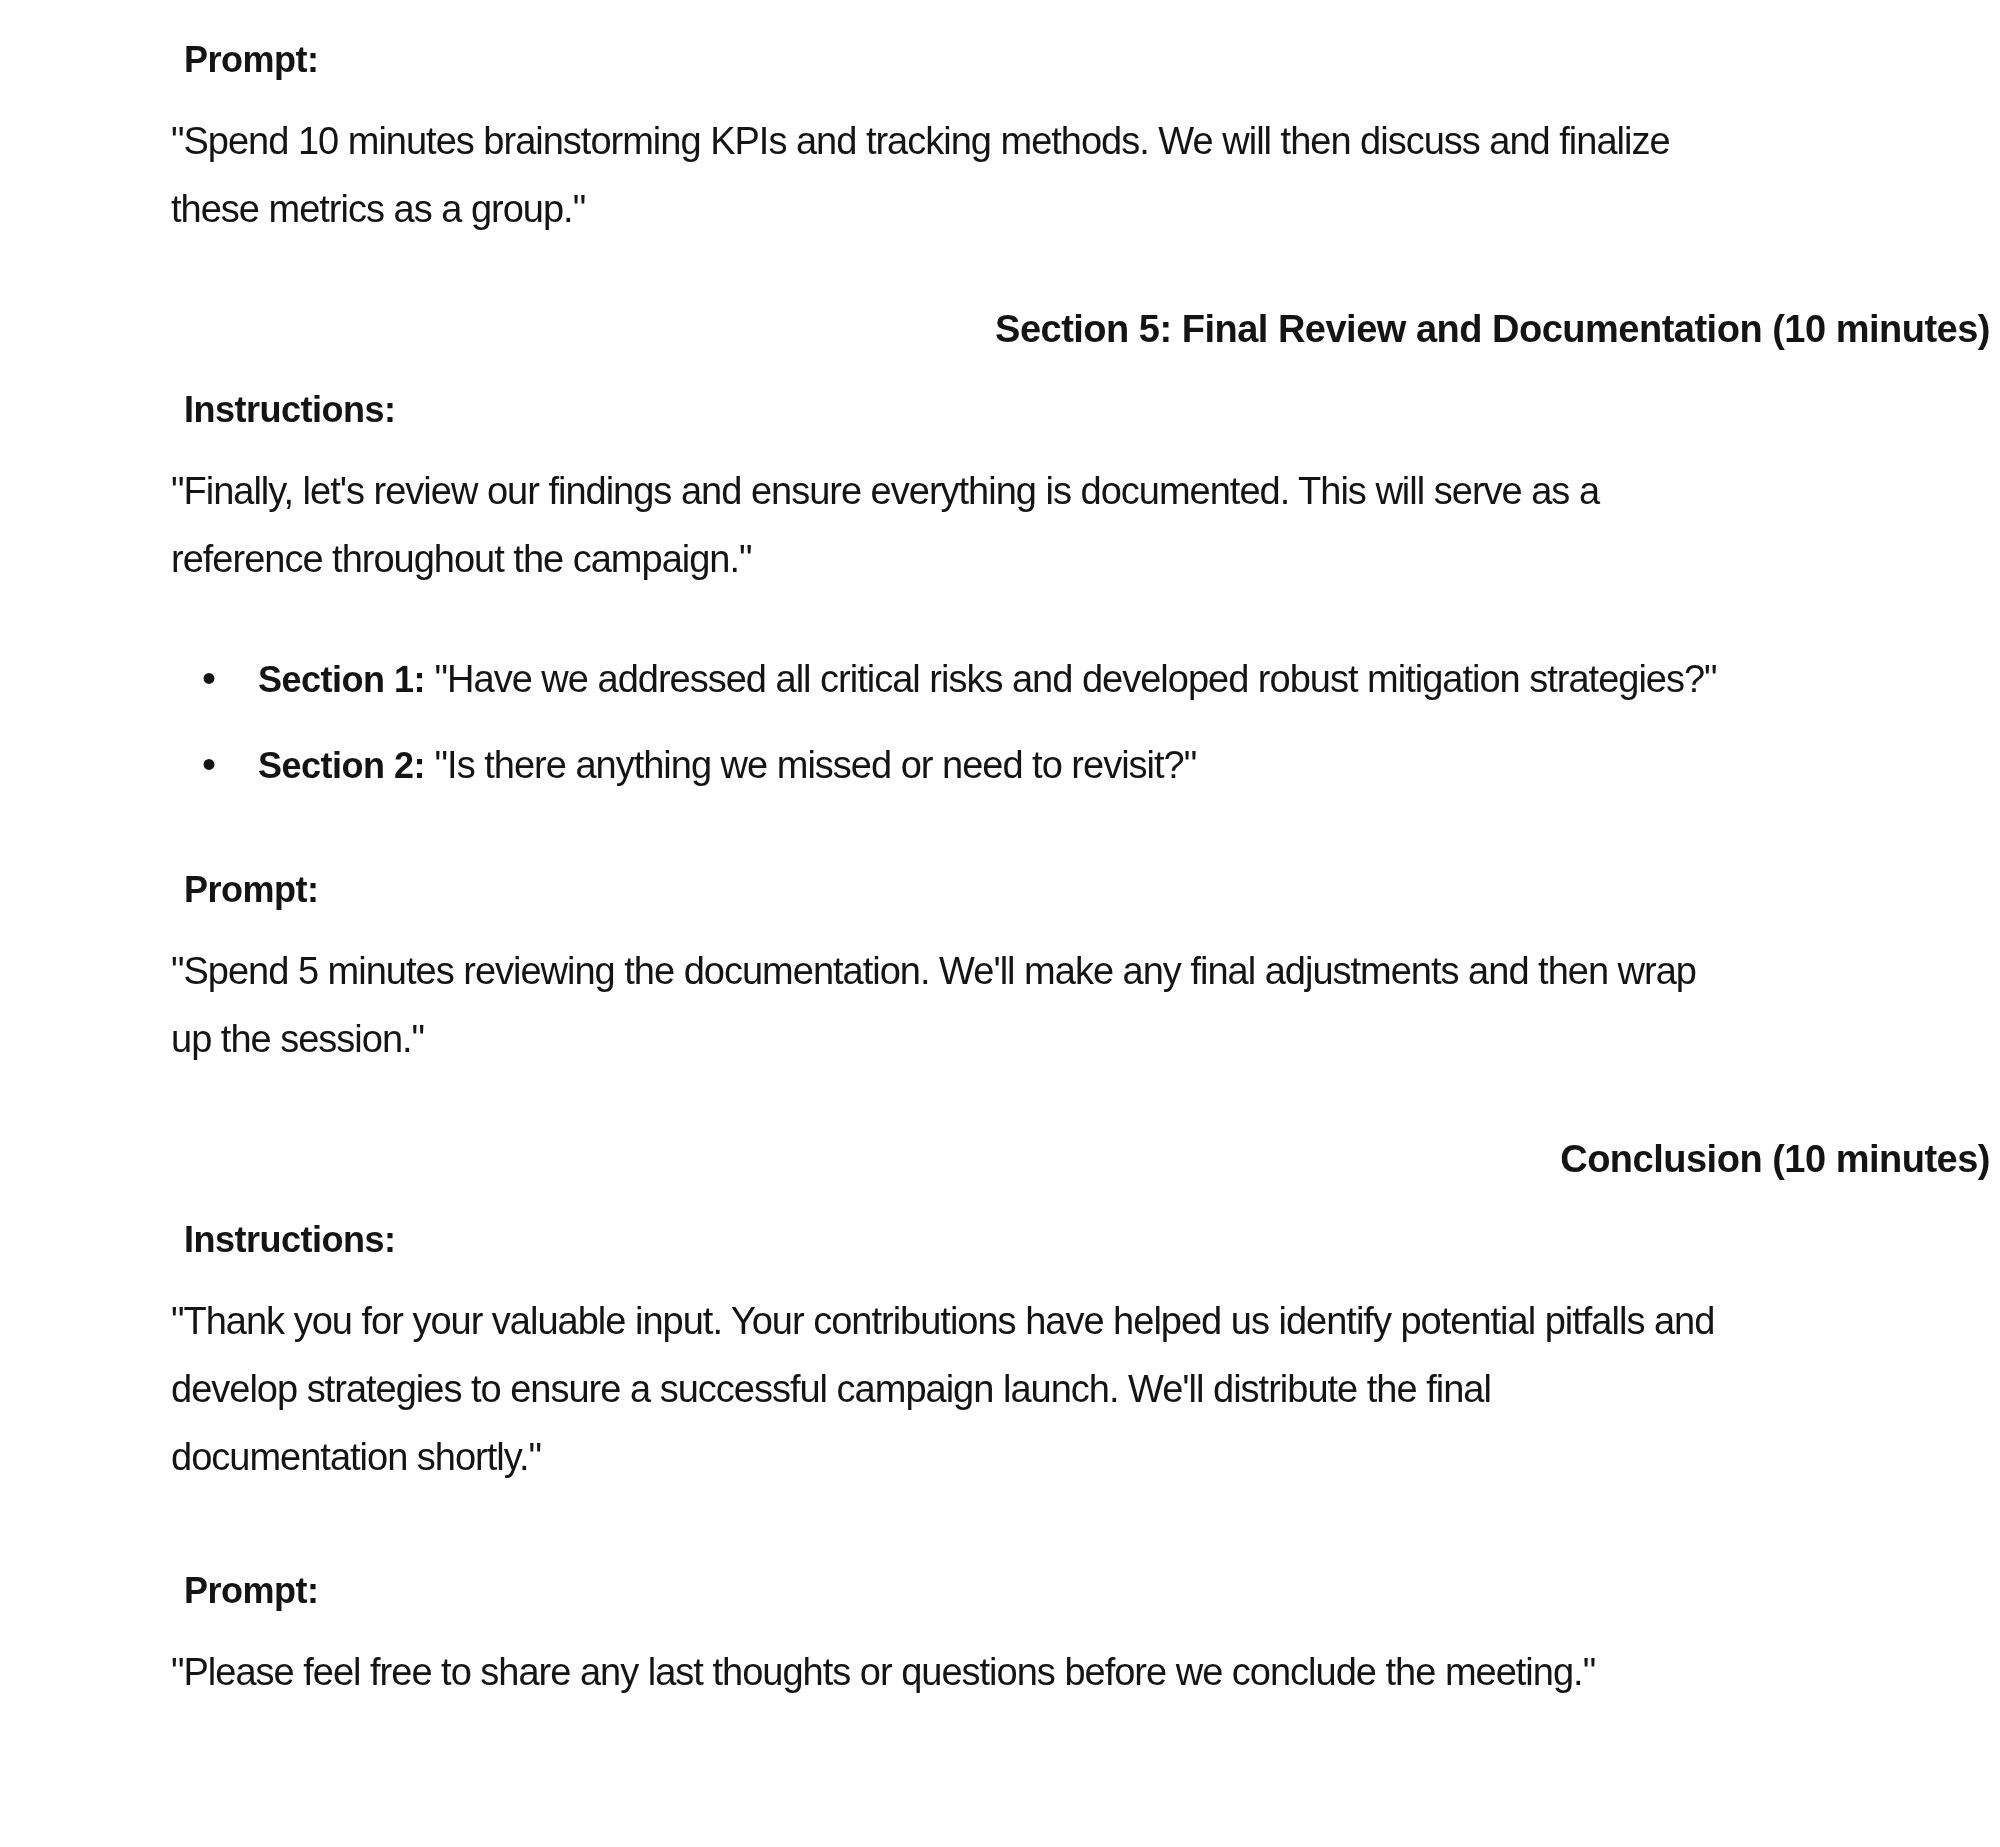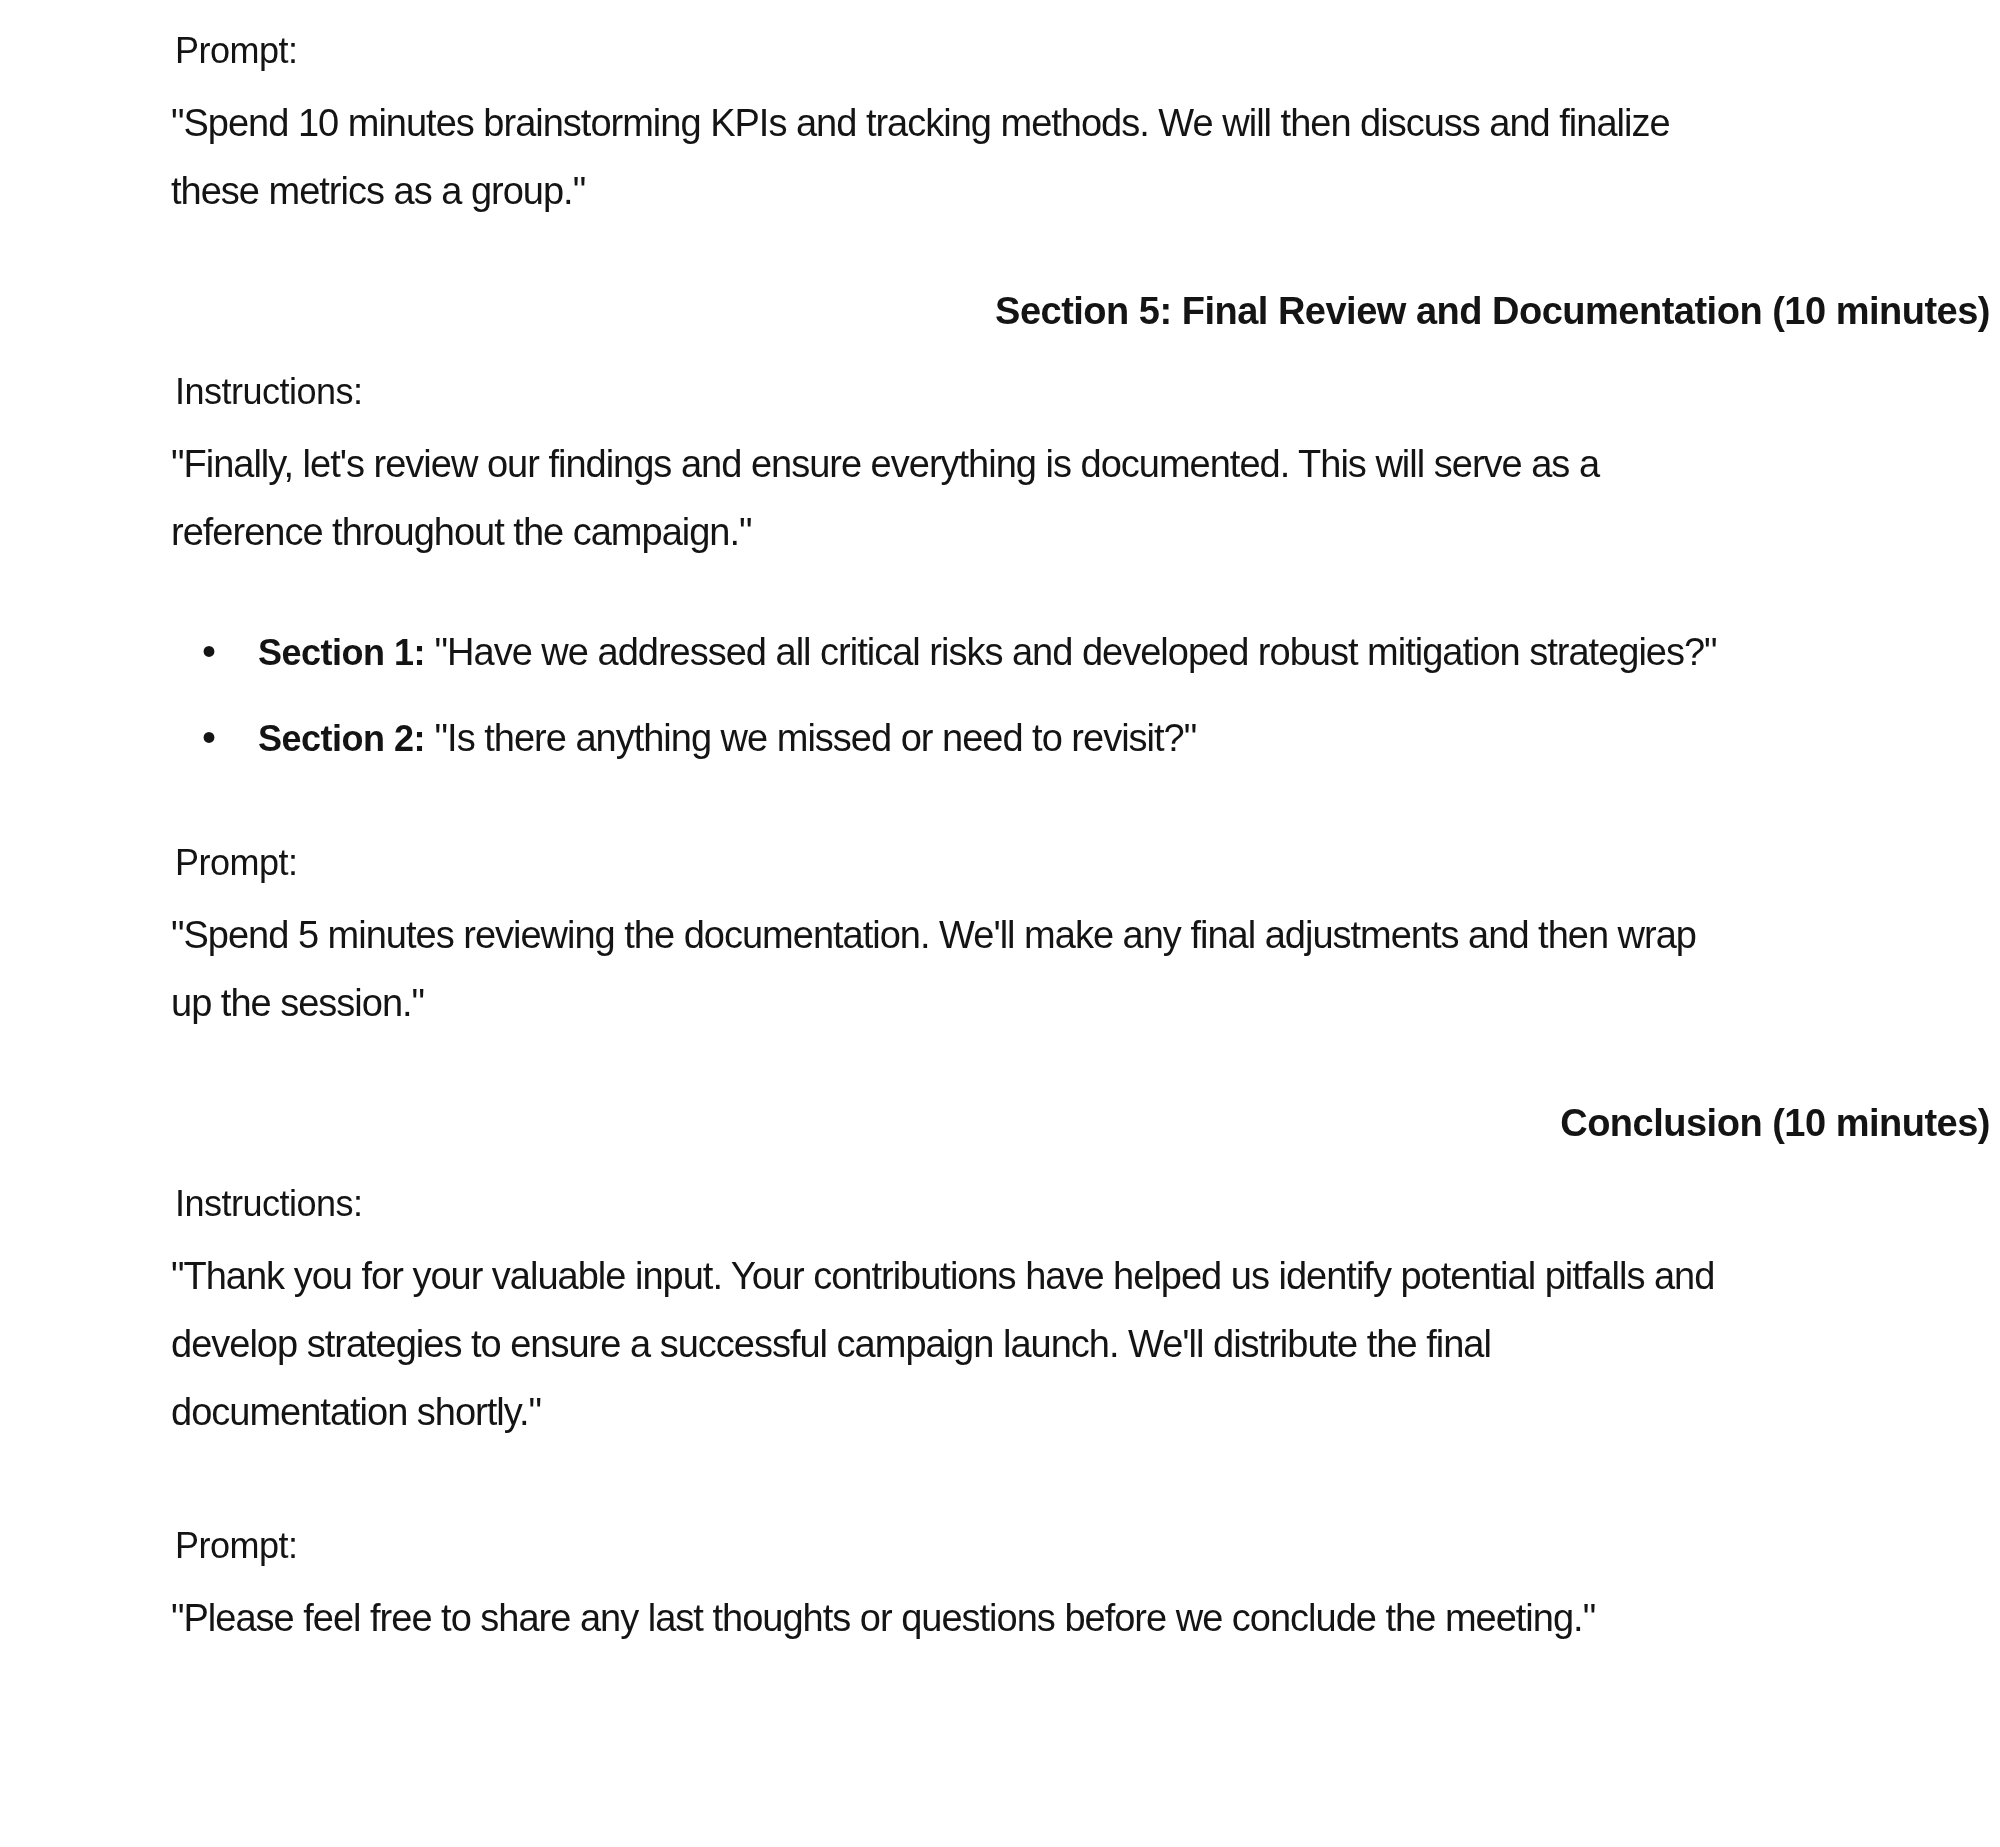--- a/index.html
+++ b/index.html
@@ -26,22 +26,22 @@
     line-height: 68px;
     letter-spacing: -1px;
     white-space: pre-line;
     margin: 0;
   }
   
   .label {
     font-size: 36px;
     line-height: 68px;
     letter-spacing: -0.5px;
-    font-weight: 400;
-    margin: 4px;
+    font-weight: 700;
+    margin: 13px;
   }
   h3.heading {
     font-size: 38px;
     line-height: 68px;
     letter-spacing: -0.5px;
     font-weight: 700;
     margin: 52px 0 13px 0;
     text-align: right;
   }
   .block { margin: 0; }

